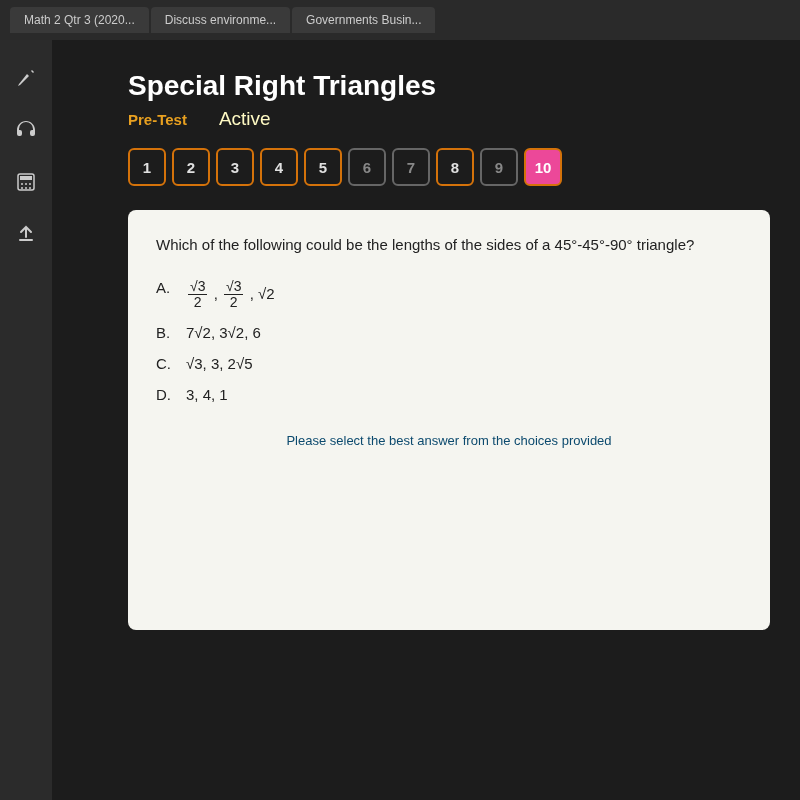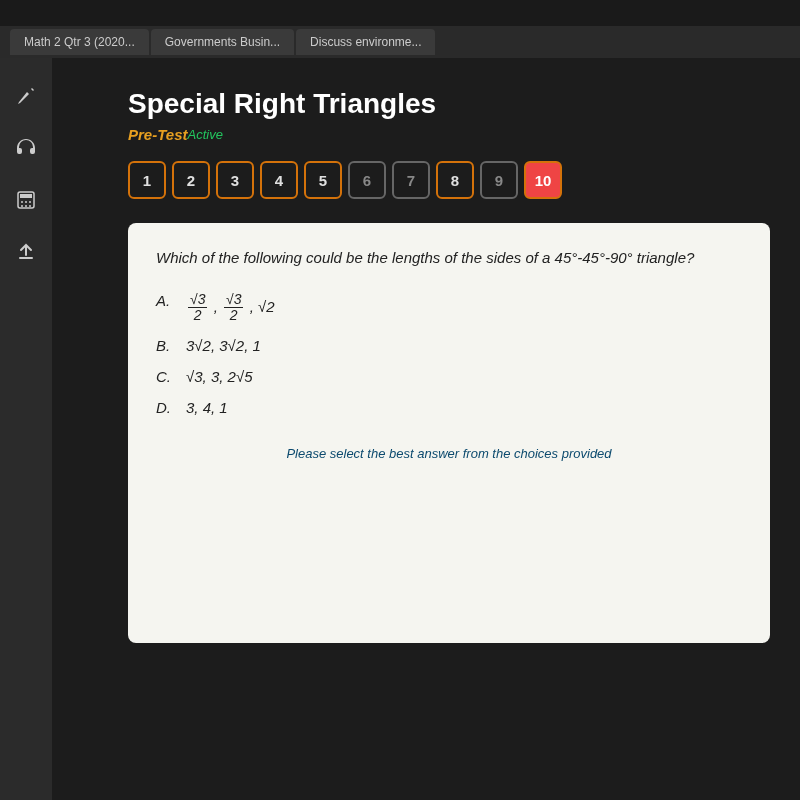--- a/index.html
+++ b/index.html
@@ -10,25 +10,24 @@
       background: #1a1a1a;
       font-family: Arial, sans-serif;
       overflow: hidden;
       position: relative;
     }
 
     
     .tabs-bar {
       display: flex;
       background: #2a2a2a;
-      height: 32px;
+      height: 40px;
       align-items: center;
       padding: 0 10px;
       gap: 2px;
-      margin-top: 26px;
     }
 
     .browser-tab {
       background: #3a3a3a;
       color: #ccc;
       font-size: 12px;
       padding: 6px 14px;
       border-radius: 4px 4px 0 0;
       white-space: nowrap;
       overflow: hidden;
@@ -80,34 +79,33 @@
     .page-title {
       color: #ffffff;
       font-size: 28px;
       font-weight: bold;
       margin-bottom: 6px;
     }
 
     .subtitle-row {
       display: flex;
       align-items: center;
-      gap: 0;
+      gap: 32px;
       margin-bottom: 18px;
-      font-style: italic;
     }
 
     .pre-test-label {
       color: #e8a020;
       font-size: 15px;
       font-weight: bold;
     }
 
     .active-label {
-      color: #22c55e;
-      font-size: 13px;
+      color: #fef9c3;
+      font-size: 19px;
     }
 
     
     .question-numbers {
       display: flex;
       align-items: center;
       gap: 6px;
       margin-bottom: 24px;
       flex-wrap: nowrap;
     }
@@ -126,32 +124,31 @@
       justify-content: center;
       cursor: pointer;
     }
 
     .q-btn.inactive {
       border-color: #666;
       color: #888;
     }
 
     .q-btn.current {
-      background: #ef4444;
+      background: #ec4899;
       color: #fff;
       border-color: #d4720a;
     }
 
     
     .question-card {
       background: #f5f5f0;
       border-radius: 8px;
       padding: 24px 28px 24px 28px;
       min-height: 420px;
-      font-style: italic;
     }
 
     .question-text {
       font-size: 15px;
       color: #222;
       margin-bottom: 22px;
       line-height: 1.5;
     }
 
     .answer-option {
@@ -199,22 +196,22 @@
       font-size: 13px;
       color: #0c4a6e;
       text-align: center;
     }
   </style>
 </head>
 <body>
 
 <div class="tabs-bar">
   <div class="browser-tab">Math 2 Qtr 3 (2020...</div>
+  <div class="browser-tab">Discuss environme...</div>
   <div class="browser-tab">Governments Busin...</div>
-  <div class="browser-tab">Discuss environme...</div>
 </div>
 
 <div class="main-wrapper">
 
   <div class="sidebar">
     <div class="sidebar-icon">
       <svg width="22" height="22" viewBox="0 0 22 22">
         <path d="M4 17L3 19l2-1 9-9-2-2L4 17zM17 3l2 2-1 1-2-2 1-1z" fill="#ccc"></path>
       </svg>
     </div>
@@ -283,21 +280,21 @@
             <span class="fraction-num">√3</span>
             <span class="fraction-den">2</span>
           </span>
           , √2
         </span>
       </div>
 
       <div class="answer-option">
         <span class="option-letter">B.</span>
         <span class="math-expr">
-          3√2, 3√2, 1
+          7√2, 3√2, 6
         </span>
       </div>
 
       <div class="answer-option">
         <span class="option-letter">C.</span>
         <span class="math-expr">
           √3, 3, 2√5
         </span>
       </div>
 

